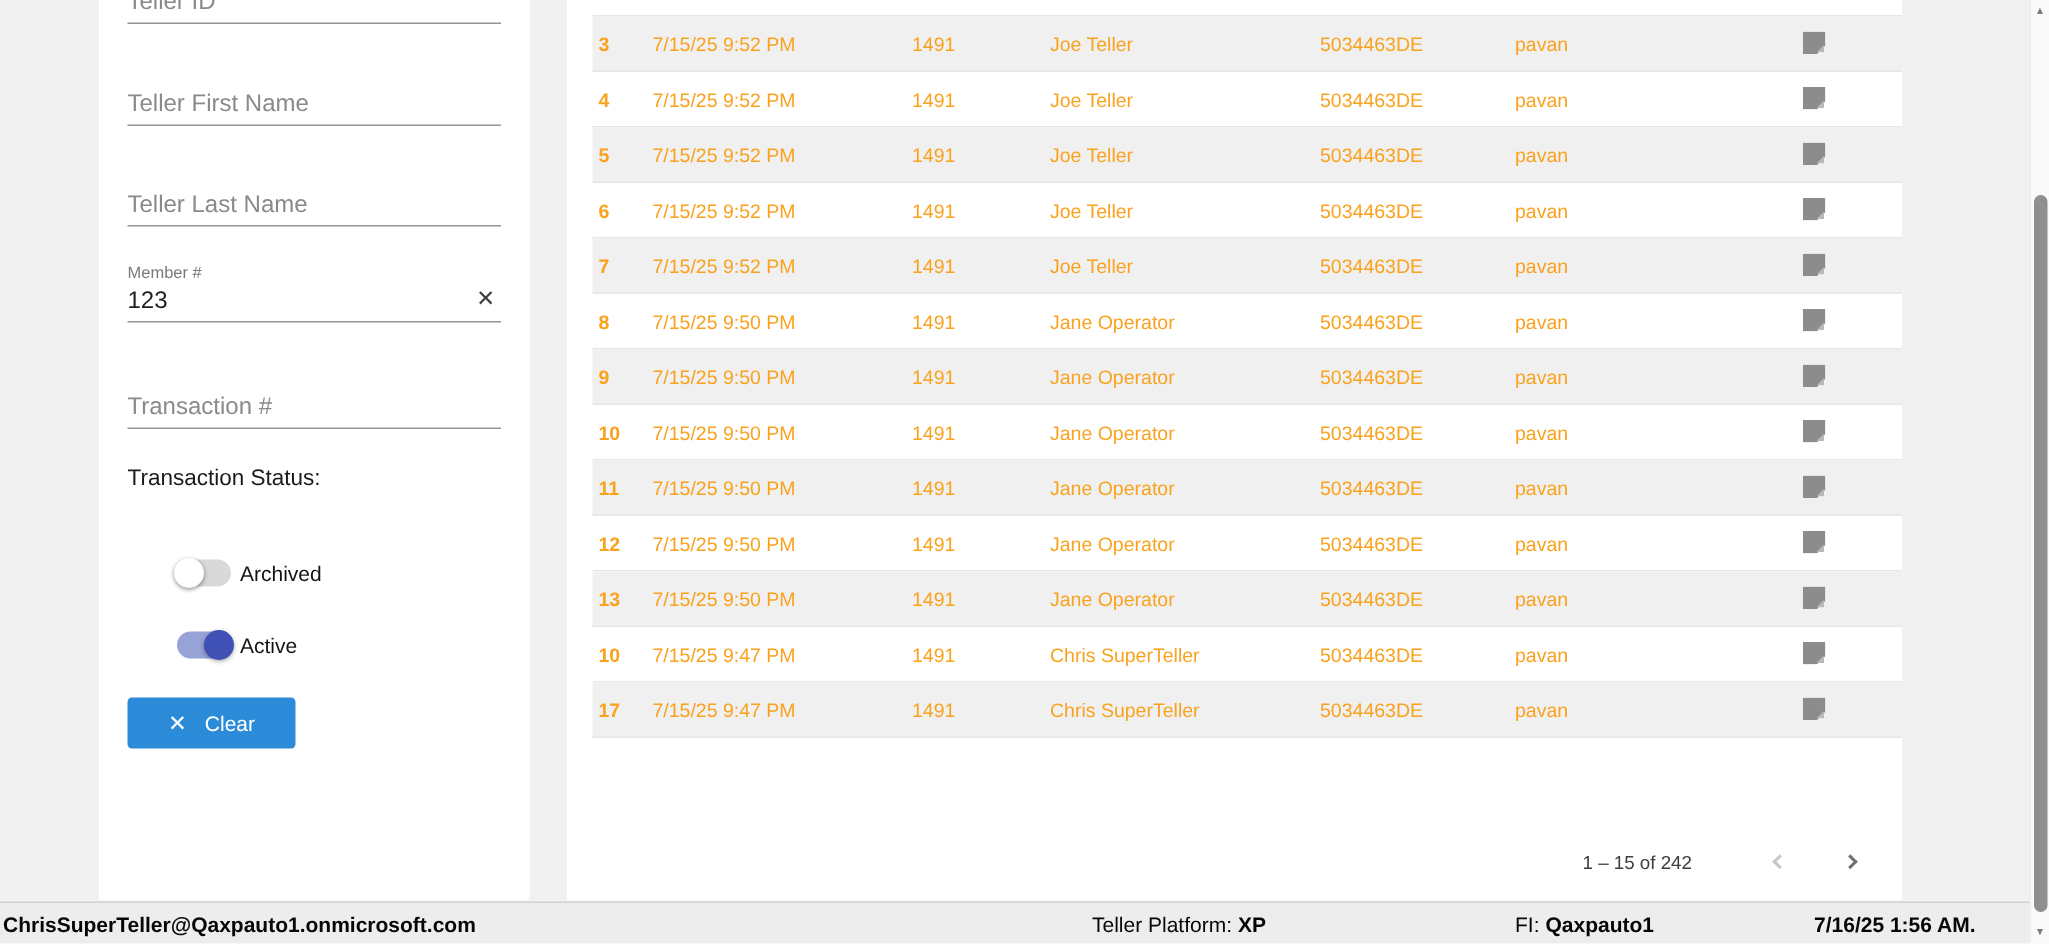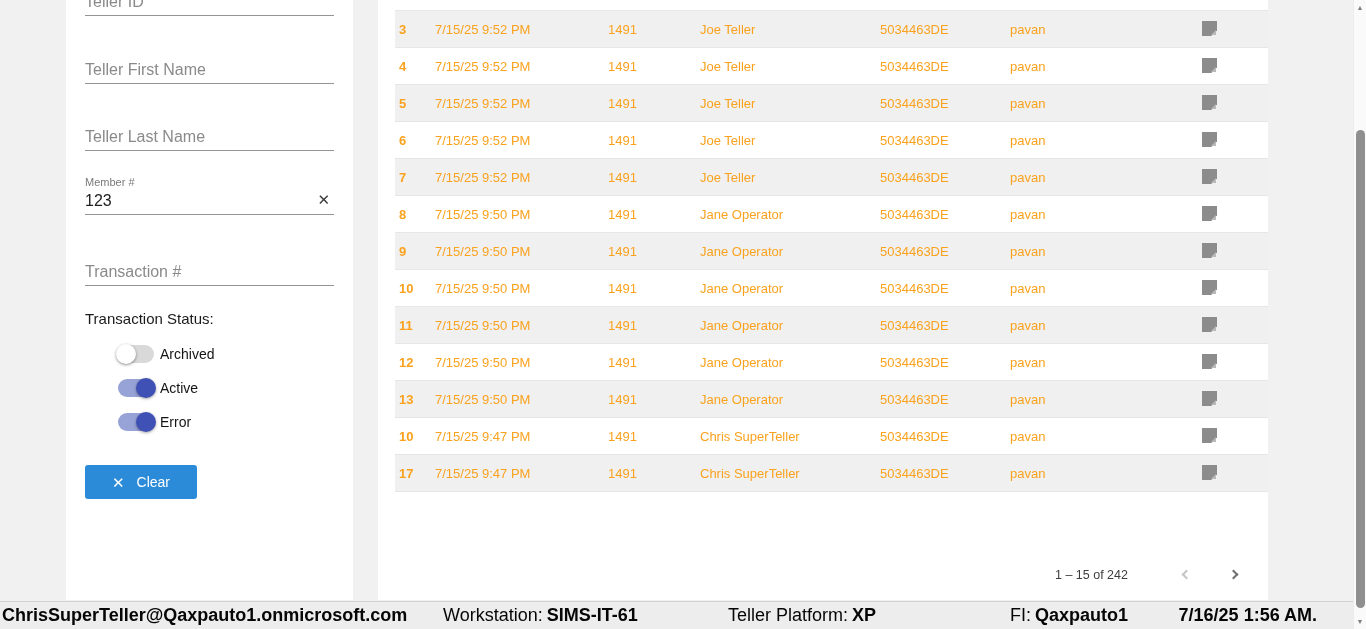--- a/index.html
+++ b/index.html
@@ -24,21 +24,21 @@
   .f4 { top:176px; } .f5 { top:261px; }
   .small-label { display:block; font-size:11px; color:#7A7A7A; margin-bottom:2px; }
   .member-clear {
     position:absolute; right:4px; top:16px; font-size:15px; color:#3C3C3C;
     cursor:pointer; line-height:1;
   }
   #status-title { position:absolute; left:19px; top:310px; font-size:15px; color:#1B1B1B; }
 
   
   #toggles { position:absolute; left:52px; top:344px; }
-  .toggle-row { display:flex; align-items:center; height:20px; margin-bottom:14px; }
+  .toggle-row { display:flex; align-items:center; height:20px; margin-bottom:14px;margin-top:28px; }
   .switch { position:relative; width:36px; height:18px; border-radius:9px; flex:0 0 auto; cursor:pointer; }
   .switch.off { background:#D9D9D9; }
   .switch.on  { background:#97A2D6; }
   .knob { position:absolute; top:-1px; width:20px; height:20px; border-radius:50%; }
   .switch.off .knob { left:-2px;  background:#FFFFFF; box-shadow:0 1px 3px rgba(0,0,0,.45); }
   .switch.on  .knob { right:-2px; background:#3F51B5; box-shadow:0 1px 3px rgba(0,0,0,.35); }
   .toggle-label { margin-left:6px; font-size:14px; color:#141414; }
 
   
   .btn {
@@ -76,21 +76,21 @@
 
   
   #pag-range { position:absolute; top:568px; left:677px; font-size:12.5px; color:#3E3E3E; }
   .chev { position:absolute; top:571px; width:7px; height:7px; border:solid; border-width:2px 2px 0 0; cursor:pointer; }
   #chev-prev { left:805px; transform:rotate(-135deg); border-color:#C6C6C6; }
   #chev-next { left:852px; transform:rotate(45deg);  border-color:#6F6F6F; }
 
   
   #statusbar {
     position:absolute; left:0; top:601px; width:1353px; height:28px;
-    background:#EDEDED; border-top:1px solid #D2D2D2; font-size:18px; color:#060606;
+    background:#EDEDED; border-top:1px solid #D2D2D2; font-size:14px; color:#060606;
   }
   .sb { position:absolute; top:0; height:100%; display:flex; align-items:center; white-space:nowrap; }
   .sb .val { font-weight:700; margin-left:4px; }
   #sb-email { left:2px; font-weight:700; }
   #sb-ws { left:443px; } #sb-tp { left:728px; } #sb-fi { left:1010px; }
   #sb-dt { right:36px; font-weight:700; }
 
   
   #scrollbar {
     position:absolute; left:1353px; top:0; width:13px; height:629px;
@@ -278,24 +278,20 @@
       </div>
     </div>
 
   <span id="pag-range">1 – 15 of 242</span>
   <span id="chev-prev" class="chev"></span>
   <span id="chev-next" class="chev"></span>
 </div>
 
 <div id="statusbar">
   <span id="sb-email" class="sb">ChrisSuperTeller@Qaxpauto1.onmicrosoft.com</span>
-  <span id="sb-ws" class="sb">
-    <span>Workstation:</span>
-    <span class="val">SIMS-IT-61</span>
-  </span>
   <span id="sb-tp" class="sb">
     <span>Teller Platform:</span>
     <span class="val">XP</span>
   </span>
   <span id="sb-fi" class="sb">
     <span>FI:</span>
     <span class="val">Qaxpauto1</span>
   </span>
   <span id="sb-dt" class="sb">7/16/25 1:56 AM.</span>
 </div>

